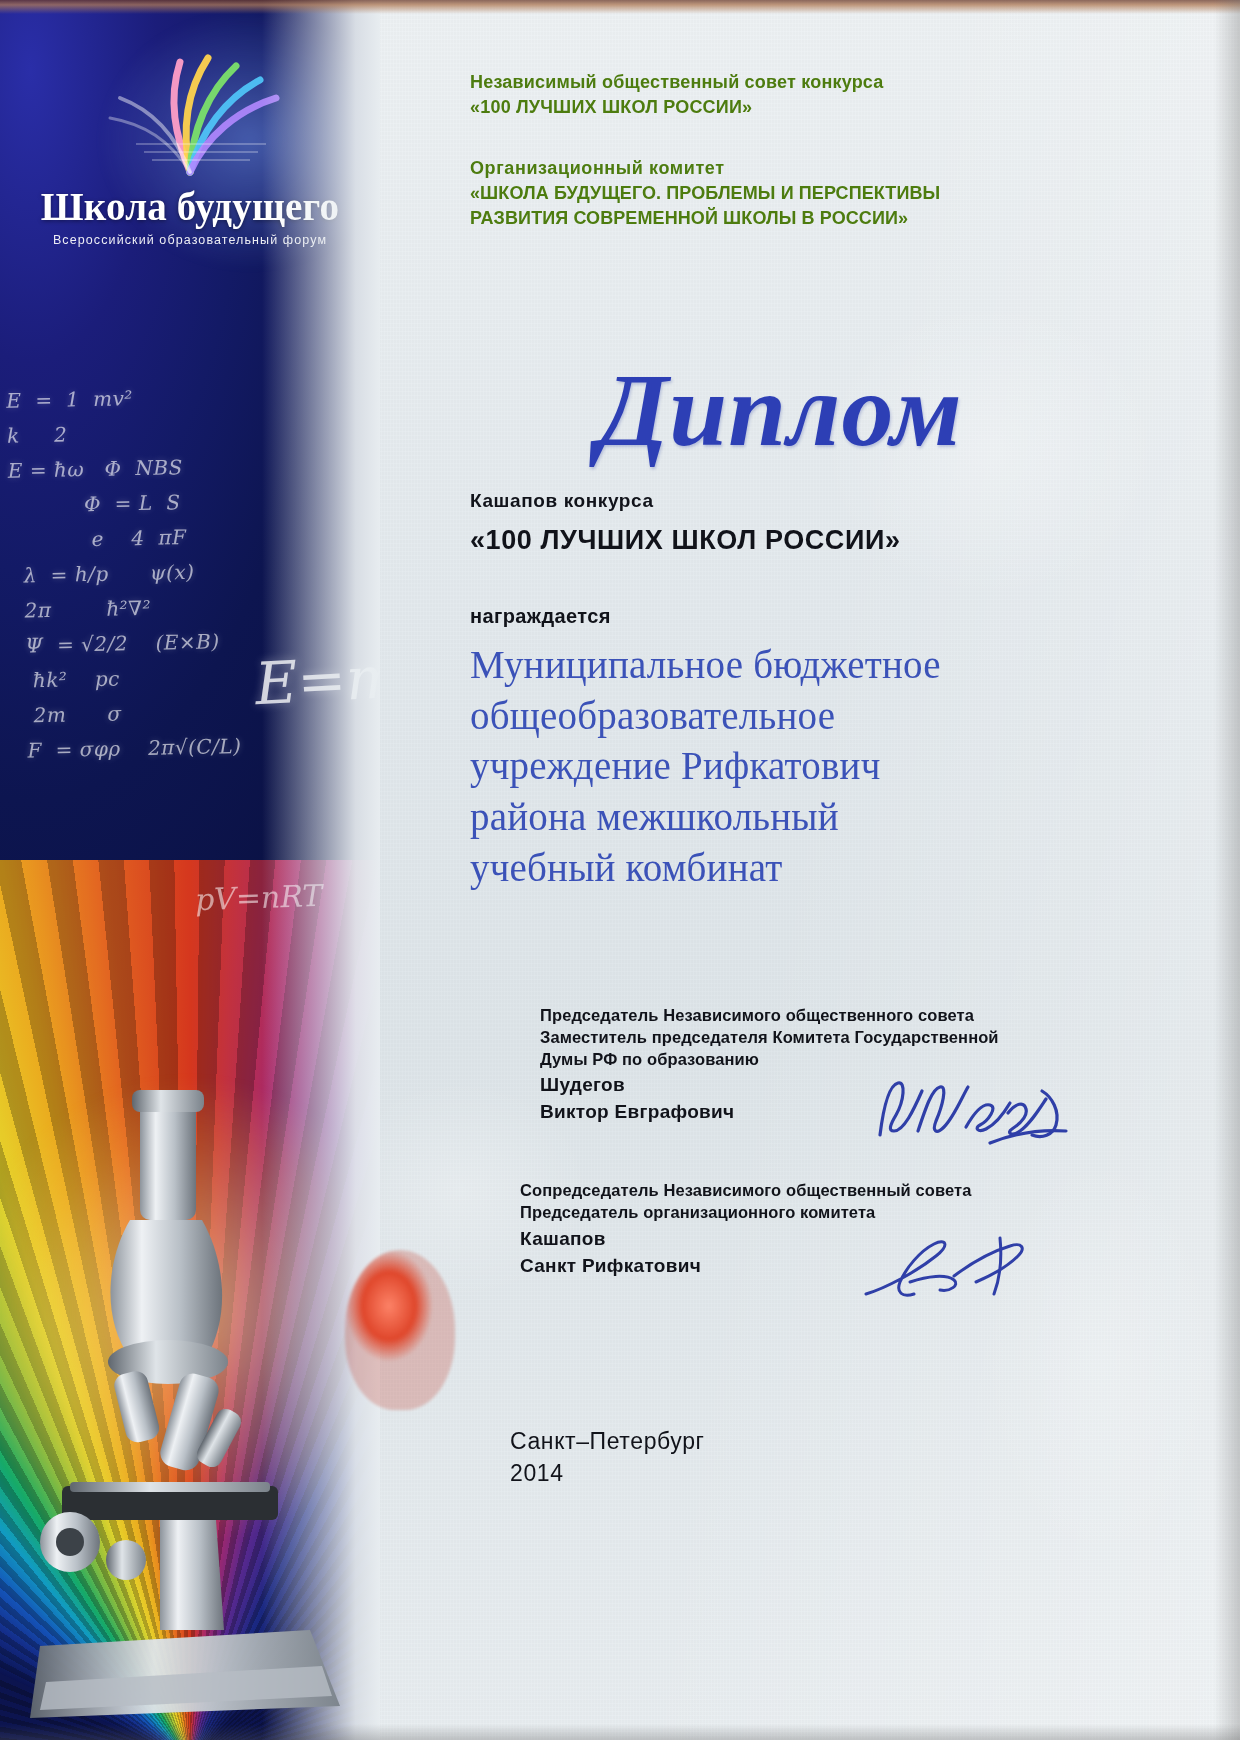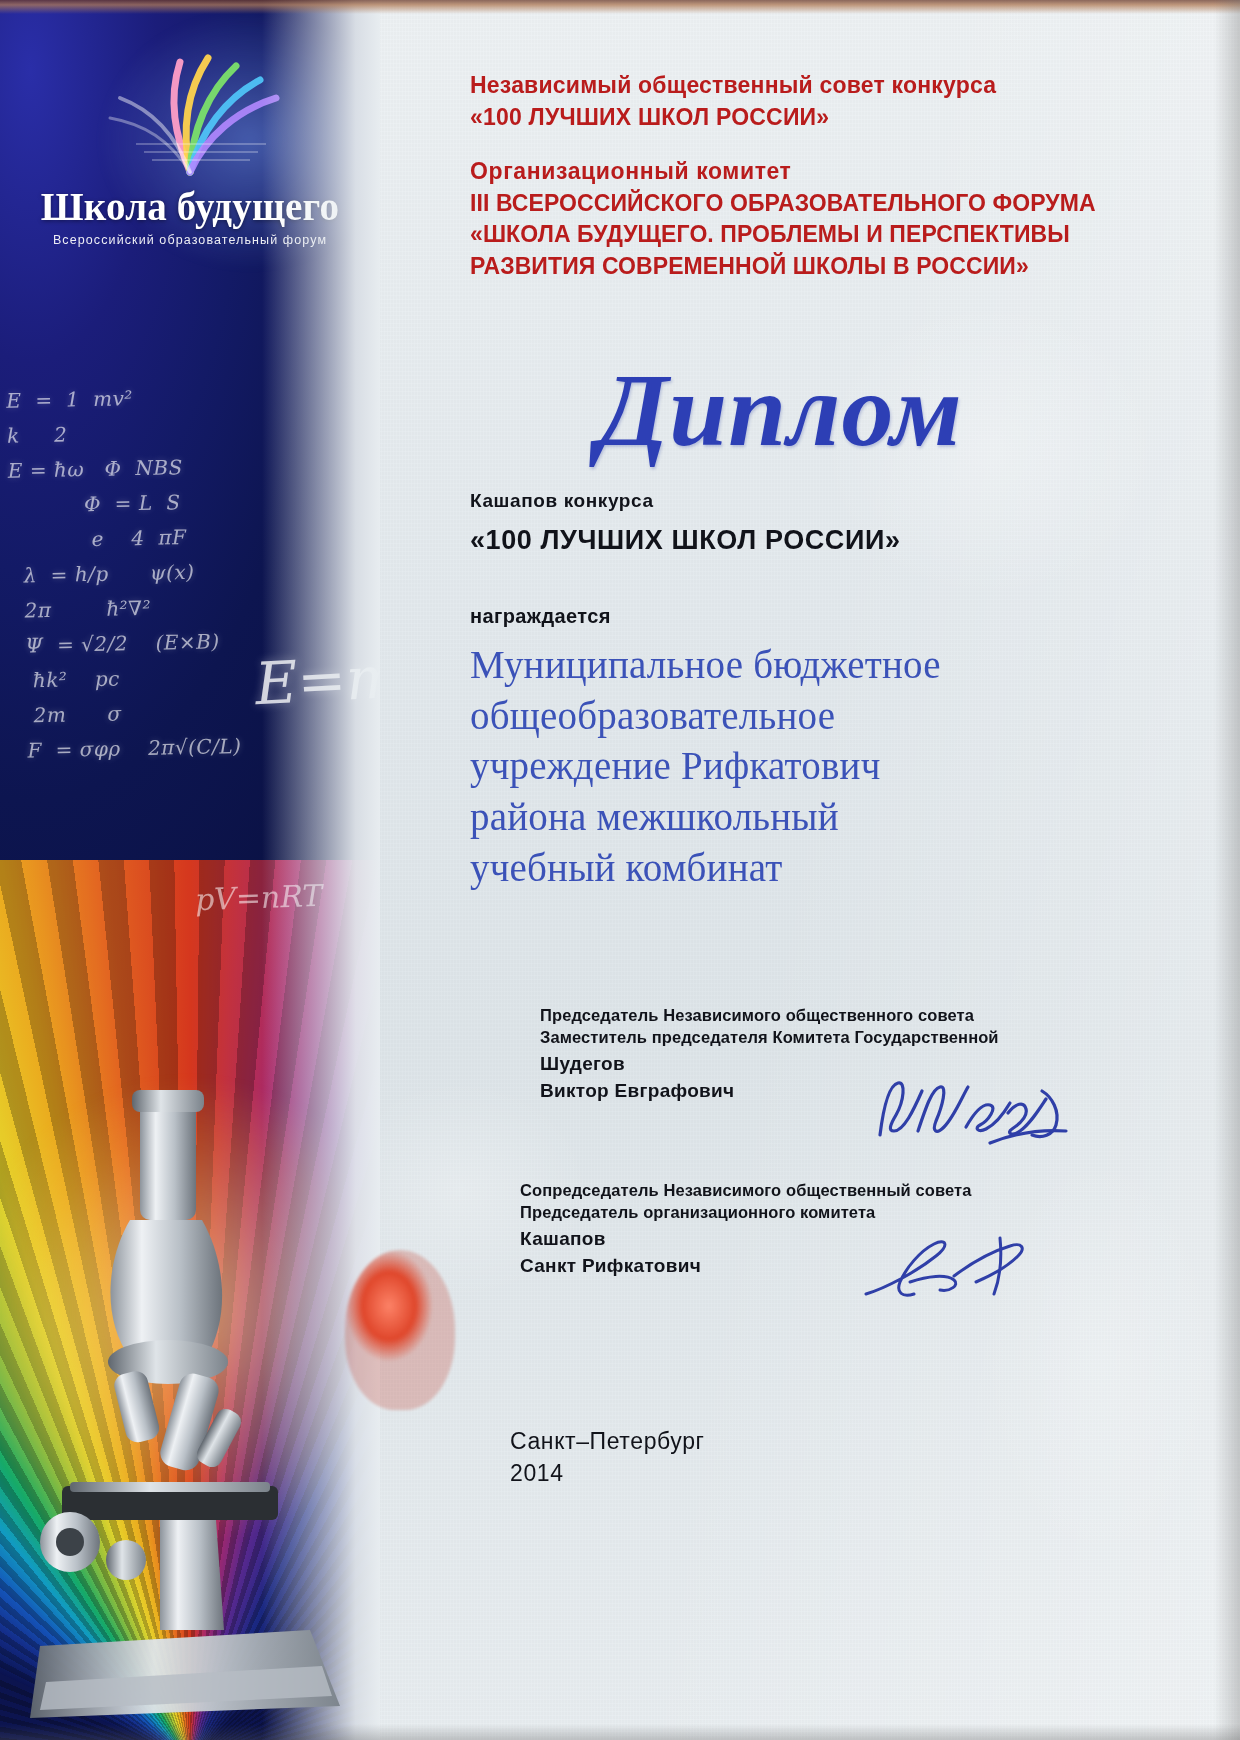--- a/index.html
+++ b/index.html
@@ -156,23 +156,23 @@
     border-radius:50% 50% 45% 45%;
     filter:blur(1.5px);
     opacity:.92;
   }
 
   
   .content{
     position:absolute;left:470px;top:0;width:620px;height:1740px;
   }
   .hdr{
-    color:#b91c1c;
+    color:#4d7c0f;
     font-weight:bold;
-    font-size:23px;
+    font-size:18px;
     line-height:1.38;
     letter-spacing:.2px;
   }
   .hdr1{position:absolute;left:0;top:70px;width:640px;}
   .hdr2{position:absolute;left:0;top:156px;width:640px;}
   .hdr2 .l1{letter-spacing:.6px;}
   .hdr2 .l2,.hdr2 .l3,.hdr2 .l4{letter-spacing:.1px;}
 
   .diplom{
     position:absolute;left:-10px;top:350px;width:640px;
@@ -341,21 +341,20 @@
 
   <div class="content">
 
     <div class="hdr hdr1">
       <div>Независимый общественный совет конкурса</div>
       <div>«100 ЛУЧШИХ ШКОЛ РОССИИ»</div>
     </div>
 
     <div class="hdr hdr2">
       <div class="l1">Организационный  комитет</div>
-      <div class="l2">III ВСЕРОССИЙСКОГО ОБРАЗОВАТЕЛЬНОГО ФОРУМА</div>
       <div class="l3">«ШКОЛА БУДУЩЕГО. ПРОБЛЕМЫ И ПЕРСПЕКТИВЫ</div>
       <div class="l4">РАЗВИТИЯ СОВРЕМЕННОЙ ШКОЛЫ В РОССИИ»</div>
     </div>
 
     <div class="diplom">Диплом</div>
 
     <div class="laureate">Кашапов  конкурса</div>
     <div class="contest">«100 ЛУЧШИХ ШКОЛ РОССИИ»</div>
     <div class="awarded">награждается</div>
 
@@ -363,20 +362,21 @@
       <div>Муниципальное бюджетное</div>
       <div>общеобразовательное</div>
       <div>учреждение Рифкатович</div>
       <div>района межшкольный</div>
       <div>учебный комбинат</div>
     </div>
 
     <div class="sig-block sig1" style="position:absolute;">
       <div class="sig-line">Председатель Независимого общественного совета</div>
       <div class="sig-line">Заместитель председателя Комитета Государственной</div>
+      <div class="sig-line">Думы РФ по образованию</div>
       <div class="sig-name">Шудегов</div>
       <div class="sig-name">Виктор  Евграфович</div>
       <div class="signature sig1-img">
         <svg width="210" height="80" viewBox="0 0 210 80" aria-hidden="true">
           <g fill="none" stroke="#2f3fa8" stroke-width="3.2" stroke-linecap="round" stroke-linejoin="round">
             <path d="M10 62 C14 30 20 12 28 10 C36 8 34 28 26 42 C20 52 18 58 24 58 C34 58 44 36 52 18"></path>
             <path d="M48 58 C56 34 62 16 70 14 C78 12 72 34 66 48 C62 58 66 62 74 54 C84 44 92 24 98 14"></path>
             <path d="M96 54 C104 40 112 30 120 32 C128 34 118 48 110 52 C104 55 108 60 116 56 C126 51 134 40 140 30"></path>
             <path d="M138 40 C146 30 154 28 156 36 C158 44 148 52 142 56 C136 60 142 64 150 58 C160 51 168 38 176 26"></path>
             <path d="M172 18 C182 24 190 38 186 52 C183 62 172 66 162 62"></path>

